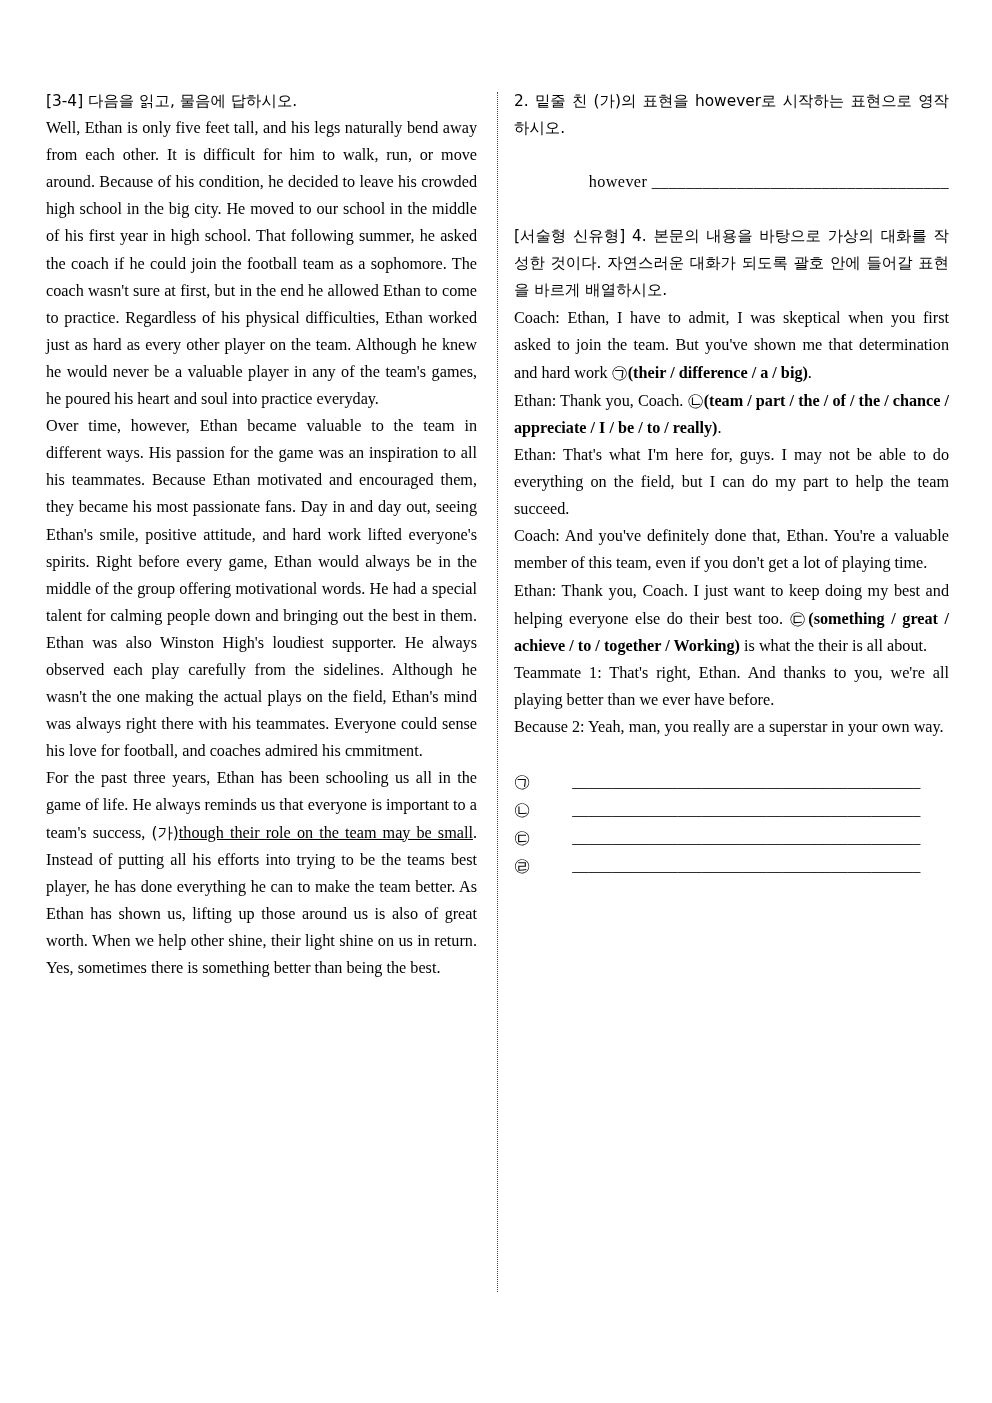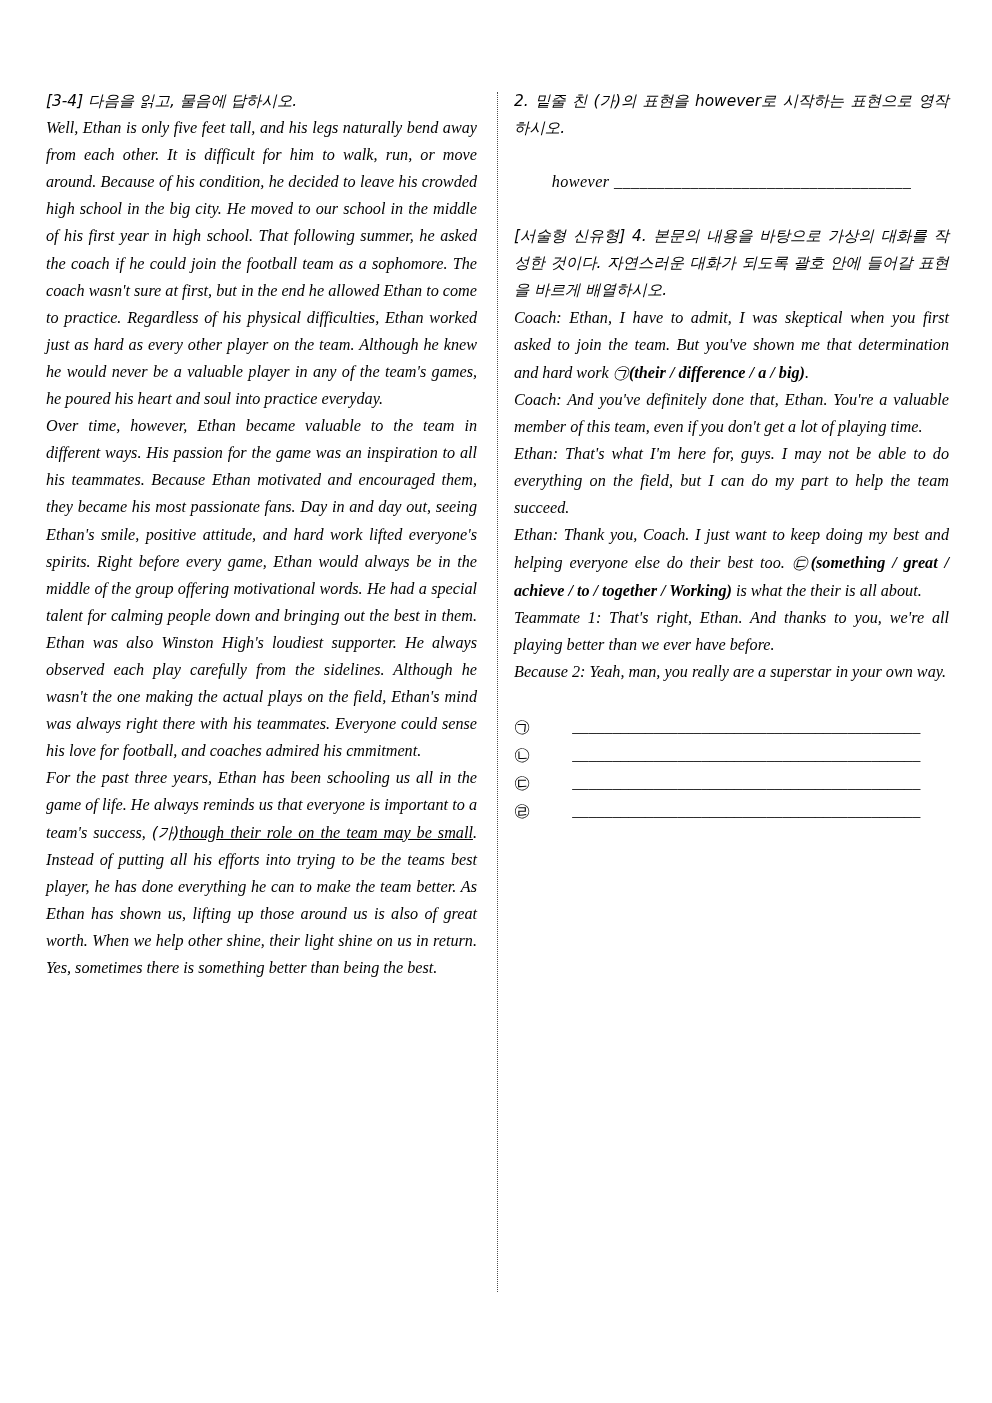--- a/index.html
+++ b/index.html
@@ -35,35 +35,34 @@
   .divider {
     position: absolute;
     left: 497px;
     top: 92px;
     width: 0px;
     height: 1200px;
     border-left: 1.4px dotted #4a4a4a;
   }
   p {
     margin: 0;
-    font-style: italic;
   }
   .para {
     text-align: justify;
     text-justify: inter-word;
   }
   
   .head-line {
     text-align: left;
   }
   .spacer {
     height: 27px;
   }
   .blank-line {
-    text-align: center;
+    text-align: right;
     white-space: nowrap;
     overflow: hidden;
     letter-spacing: 0.4px;
   }
   .answer-row {
     display: flex;
     align-items: baseline;
     gap: 7px;
     line-height: 27.1px;
     white-space: nowrap;
@@ -117,25 +116,26 @@
     <div class="spacer"></div>
 
     <p class="blank-line"><span>however</span>&nbsp;<span>___________________________________</span></p>
 
     <div class="spacer"></div>
 
     <p class="para kr">[서술형 신유형] 4. 본문의 내용을 바탕으로 가상의 대화를 작성한 것이다. 자연스러운 대화가 되도록 괄호 안에 들어갈 표현을 바르게 배열하시오.</p>
 
     <p class="para"><span>Coach:</span><span> Ethan, I have to admit, I was skeptical when you first asked to join the team. But you've shown me that determination and hard work </span><span class="mark">㉠</span><span class="bold">(their / difference / a / big)</span><span>.</span></p>
 
+    <p class="para"><span>Ethan:</span><span> Thank you, Coach. </span><span class="mark">㉡</span><span class="bold">(team / part / the / of / the / chance / appreciate / I / be / to / really)</span><span>.</span></p>
 
 
+    <p class="para"><span>Ethan:</span><span> That's what I'm here for, guys. I may not be able to do everything on the field, but I can do my part to help the team succeed.</span></p>
+
     <p class="para"><span>Coach:</span><span> And you've definitely done that, Ethan. You're a valuable member of this team, even if you don't get a lot of playing time.</span></p>
-
-    <p class="para"><span>Ethan:</span><span> That's what I'm here for, guys. I may not be able to do everything on the field, but I can do my part to help the team succeed.</span></p>
 
     <p class="para"><span>Ethan:</span><span> Thank you, Coach. I just want to keep doing my best and helping everyone else do their best too. </span><span class="mark">㉢</span><span class="bold">(something / great / achieve / to / together / Working)</span><span> is what the their is all about.</span></p>
 
     <p class="para"><span>Teammate 1:</span><span> That's right, Ethan. And thanks to you, we're all playing better than we ever have before.</span></p>
 
     <p class="para"><span>Because 2:</span><span> Yeah, man, you really are a superstar in your own way.</span></p>
 
 
     <div class="spacer"></div>
 

